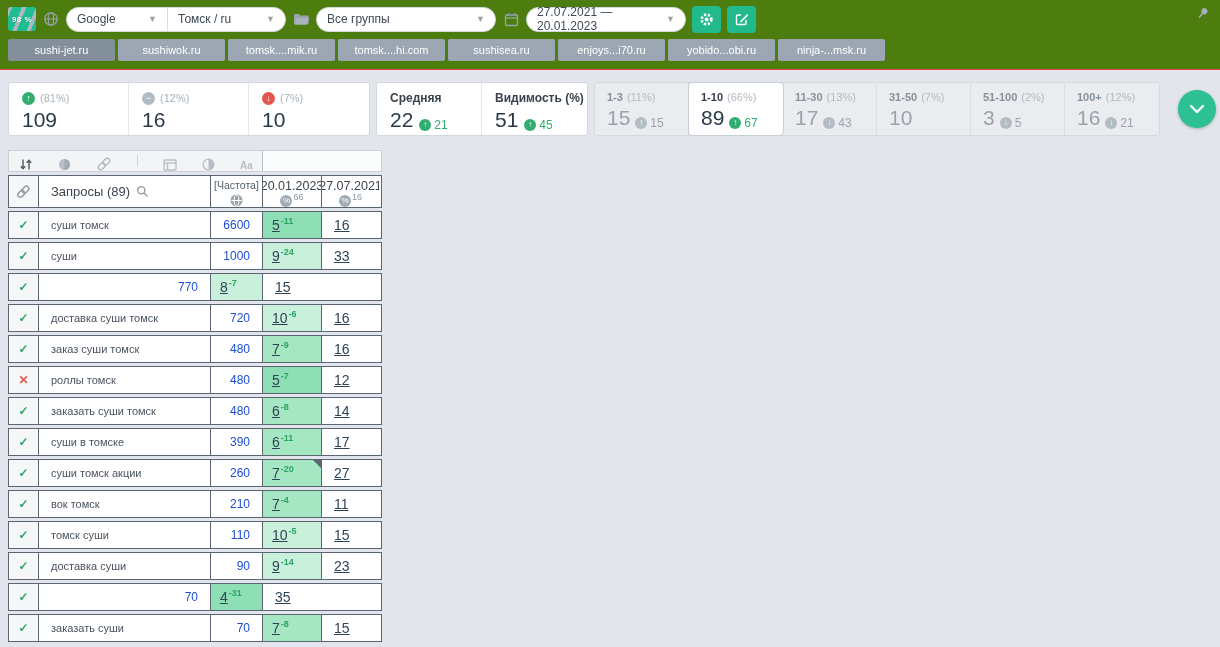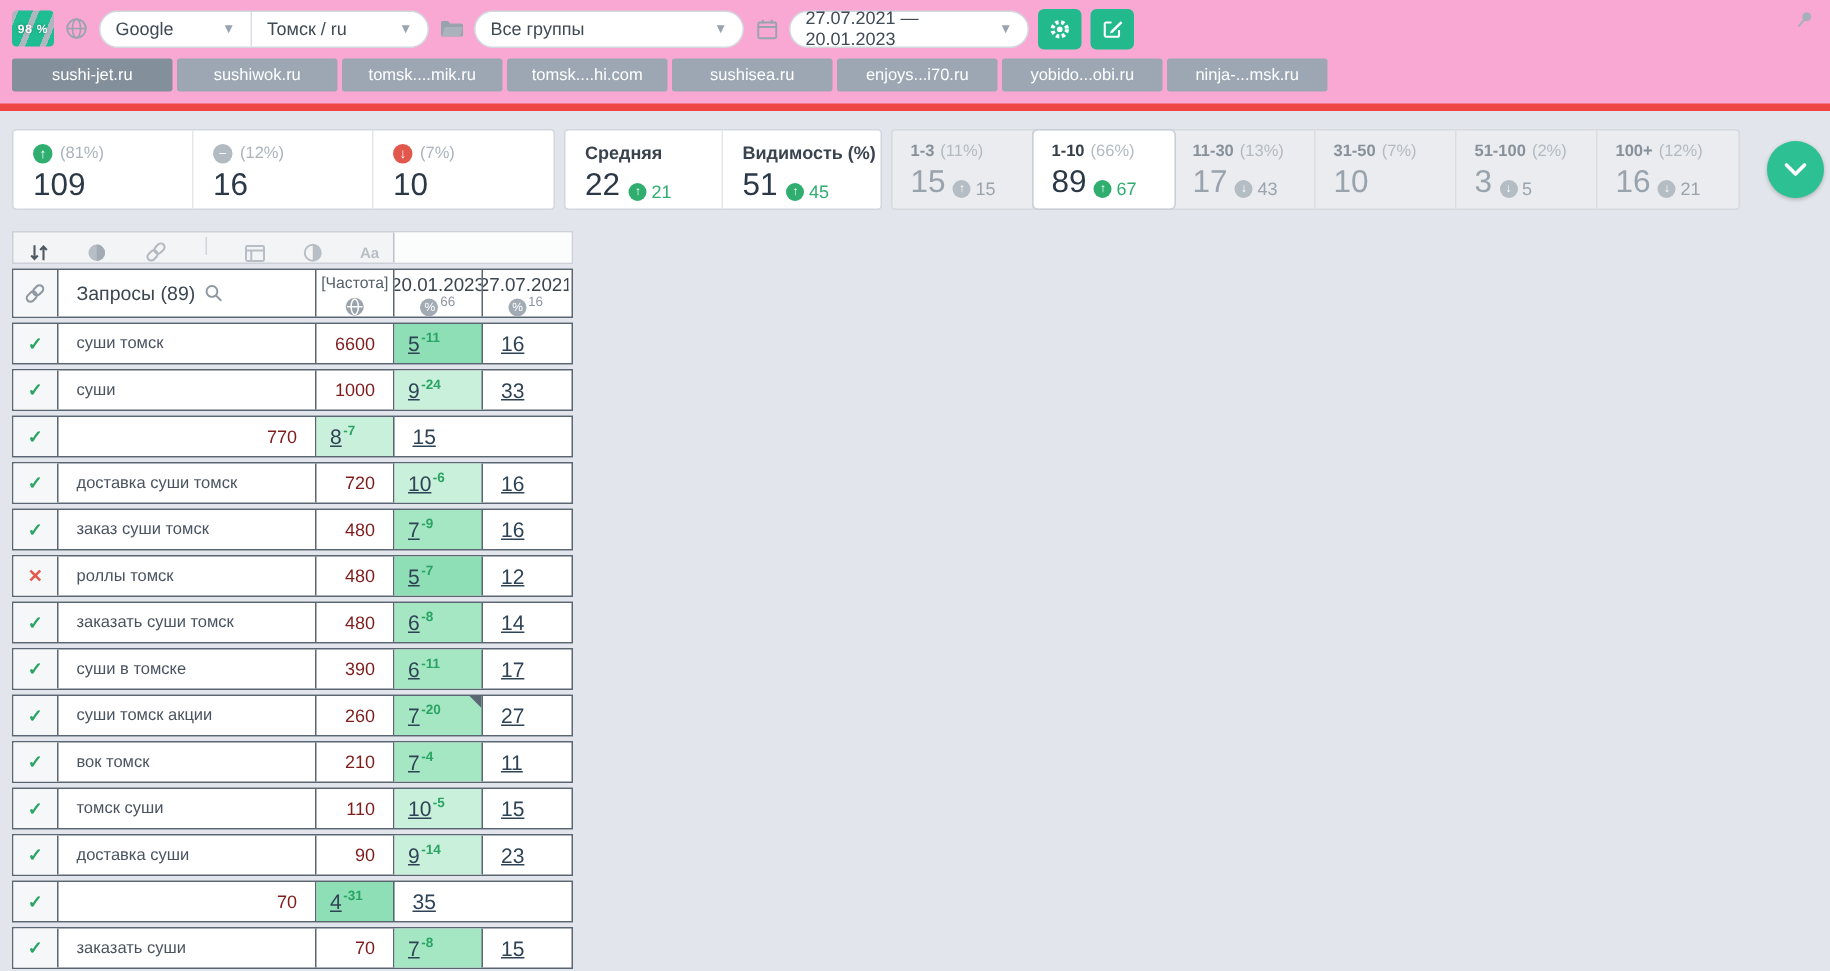--- a/index.html
+++ b/index.html
@@ -1,18 +1,18 @@
 <!DOCTYPE html>
 <html><head>
 <meta charset="utf-8">
 <style>
   html,body{margin:0;padding:0}
   body{width:1220px;height:647px;background:#e2e6ec;font-family:"Liberation Sans",sans-serif;overflow:hidden;-webkit-font-smoothing:antialiased}
   
-  .tophead{background:#f9a8d4;border-bottom:5px solid #ef4444;padding:5px 8px 8px;position:relative}
+  .tophead{background:#4d7c0f;border-bottom:1px solid #ef4444;padding:5px 8px 8px;position:relative}
   .controls{display:flex;align-items:center;gap:6px;height:28px}
   .logo{width:28px;height:24px;border-radius:3px;background:repeating-linear-gradient(112deg,#aeb7bf 0 4px,#1fbd92 4px 13px);color:#fff;font-size:8px;font-weight:bold;display:flex;align-items:center;justify-content:center;letter-spacing:.5px;text-shadow:0 0 2px rgba(0,0,0,.35)}
   .tb-ico{display:flex;align-items:center;justify-content:center;width:18px;height:18px}
   .pill{background:#fff;border:1px solid #d3d8de;border-radius:14px;height:25px;display:flex;align-items:center;font-size:12px;color:#3f4a55;box-sizing:border-box}
   .seg{display:flex;align-items:center;justify-content:space-between;padding:0 10px;gap:8px;height:100%;box-sizing:border-box;cursor:pointer}
   .seg+.seg{border-left:1px solid #d9dee3}
   .chev{color:#9aa4ae;font-size:9px}
   .icon-btn{width:29px;height:27px;border-radius:4px;background:#22b98d;border:none;display:flex;align-items:center;justify-content:center;cursor:pointer;padding:0}
   .pin{position:absolute;right:10px;top:6px}
   
@@ -64,21 +64,21 @@
   .th.c-freq,.th.c-date{flex-direction:column;justify-content:flex-end;line-height:1.1}
   .th.c-freq{font-size:10.5px;color:#556069}
   .th.c-date{font-size:12.5px;color:#3c4650}
   .date-sub{display:flex;align-items:flex-start;gap:1px;margin-top:1px}
   .pct-badge{width:12px;height:12px;border-radius:50%;background:#a2abb4;color:#fff;font-size:8px;display:inline-flex;align-items:center;justify-content:center}
   .vis-sup{font-size:9px;color:#8d97a1;transform:translateY(-2px)}
   .td.c-check{font-size:12px}
   .st-ok{color:#2aa564;font-weight:bold}
   .st-fail{color:#e2574b;font-weight:bold}
   .td.c-query{padding-left:12px;font-size:11px;color:#4a5460}
-  .td.c-freq{justify-content:flex-end;padding-right:12px;font-size:12px;color:#7f1d1d}
+  .td.c-freq{justify-content:flex-end;padding-right:12px;font-size:12px;color:#1d4ed8}
   .td.c-pos{padding-left:9px;position:relative;font-size:14px;color:#2f4356}
   .td.c-pos.dark{background:#8edfb5}.td.c-pos.med{background:#a5e6c3}.td.c-pos.light{background:#c8f0da}
   .pos-link,.old-link{text-decoration:underline;color:#2f4356;cursor:pointer}
   .chg{font-size:9px;color:#2aa464;margin-left:1px;transform:translateY(-4px);font-weight:bold}
   .td.c-old{padding-left:12px;font-size:14px}
   .note-mark{position:absolute;top:0;right:0;width:0;height:0;border-left:8px solid transparent;border-top:8px solid #5a6773}
 </style>
 </head>
 <body>
 

